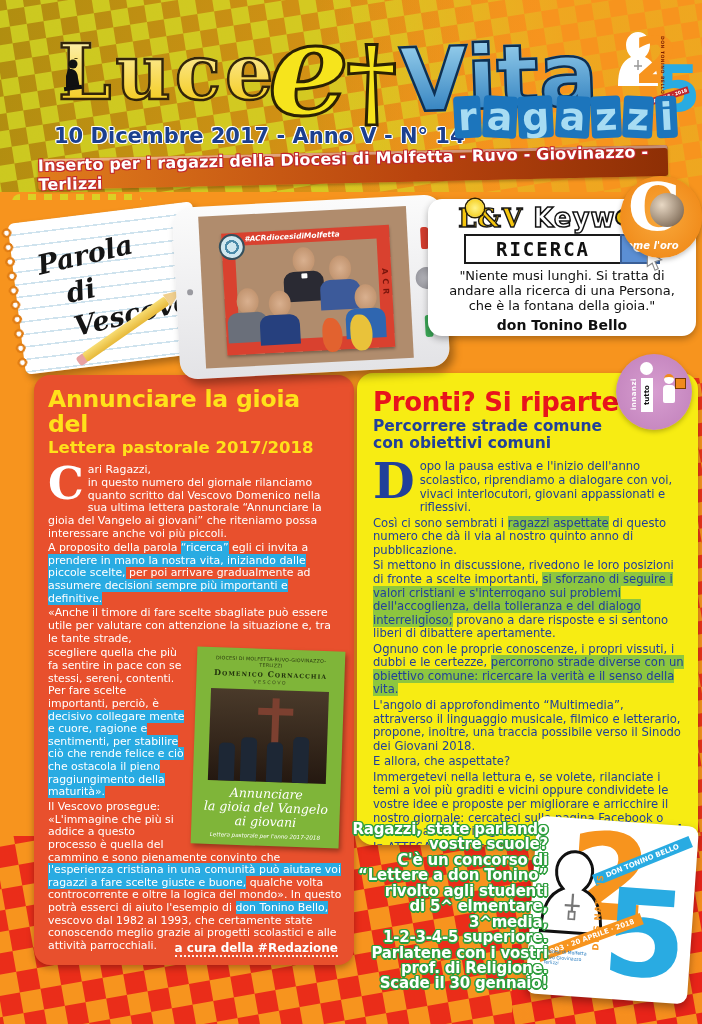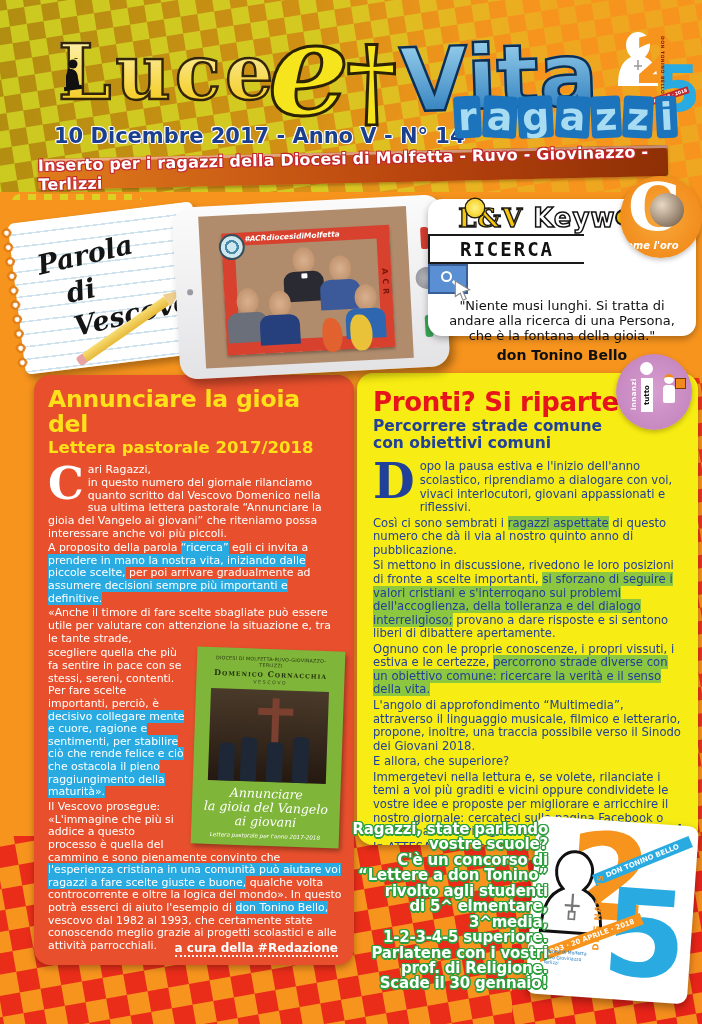--- a/index.html
+++ b/index.html
@@ -101,21 +101,21 @@
   .earbuds { position:absolute; left:398px; top:322px; z-index:2; }
 
   .keyword-card { position:absolute; left:428px; top:199px; width:268px; height:137px; background:#fff;
             border-radius:14px; box-shadow:0 3px 7px rgba(0,0,0,.3); z-index:4; text-align:center; }
   .kw-logo { margin-top:6px; font-weight:bold; font-size:26px; line-height:26px; letter-spacing:1px; }
   .kw-lv { color:#F6C60E; -webkit-text-stroke:1.4px #1a1a1a; font-family:"DejaVu Serif",serif; position:relative; }
   .bulb { position:absolute; left:8px; top:-4px; width:18px; height:18px; background:radial-gradient(#fff48a,#f2c300); border-radius:50%; box-shadow:0 0 0 1.5px #2b2104; }
   .kw-word { color:#fff; -webkit-text-stroke:1.5px #111; font-weight:800; }
   .kw-o { display:inline-block; width:17px; height:17px; background:#141414; border-radius:50%; position:relative; vertical-align:1px; }
   .kw-o::after { content:""; position:absolute; left:2px; top:3px; width:9px; height:11px; background:#F6C60E; border-radius:50%; }
-  .search-row { margin-top:3px; display:flex; justify-content:center; align-items:stretch; position:relative;flex-direction:column; }
+  .search-row { margin-top:3px; display:flex; justify-content:center; align-items:stretch; position:relative; }
   .search-input { width:156px; height:30px; border:2px solid #1a1a1a; border-right:none; font-family:"DejaVu Sans Mono",monospace;
             font-size:19px; font-weight:bold; text-align:center; letter-spacing:2px; color:#111; background:#fff; }
   .search-btn { width:40px; height:30px; background:#5B8FD4; border:2px solid #3a5f96; position:relative; cursor:pointer; }
   .mag { position:absolute; left:11px; top:5px; width:11px; height:11px; border:2.5px solid #fff; border-radius:50%; }
   .mag::after { content:""; position:absolute; left:9px; top:9px; width:7px; height:2.5px; background:#fff; transform:rotate(45deg); }
   .cursor-arrow { position:absolute; right:-8px; top:14px; }
   .kw-quote { margin-top:5px; padding:0 12px; font-size:13px; line-height:1.14; color:#101010; font-weight:500; }
   .kw-author { margin-top:4px; font-size:14px; font-weight:bold; color:#101010; }
 
   .c-badge { position:absolute; left:620px; top:176px; width:82px; height:82px; border-radius:50%;
@@ -362,23 +362,23 @@
 
   <div class="right-card">
     <h1>Pronti? Si riparte!</h1>
     <h2><span>Percorrere strade comune</span><br><span>con obiettivi comuni</span></h2>
     <div class="body-text right-body">
       <span class="dropcap-right">D</span>
       <div>
           <p><span>opo la pausa estiva e l'inizio dell'anno scolastico, riprendiamo a dialogare con voi, vivaci interlocutori, giovani appassionati e riflessivi.</span></p>
           <p><span>Così ci sono sembrati i </span><span class="hl">ragazzi aspettate</span><span> di questo numero che dà il via al nostro quinto anno di pubblicazione.</span></p>
           <p><span>Si mettono in discussione, rivedono le loro posizioni di fronte a scelte importanti, </span><span class="hl">si sforzano di seguire i valori cristiani e s'interrogano sui problemi dell'accoglienza, della tolleranza e del dialogo interreligioso;</span><span> provano a dare risposte e si sentono liberi di dibattere apertamente.</span></p>
-          <p><span>Ognuno con le proprie conoscenze, i propri vissuti, i estiva e le certezze, </span><span class="hl">percorrono strade diverse con un obiettivo comune: ricercare la verità e il senso della vita.</span></p>
+          <p><span>Ognuno con le proprie conoscenze, i propri vissuti, i dubbi e le certezze, </span><span class="hl">percorrono strade diverse con un obiettivo comune: ricercare la verità e il senso della vita.</span></p>
           <p><span>L'angolo di approfondimento “Multimedia”, attraverso il linguaggio musicale, filmico e letterario, propone, inoltre, una traccia possibile verso il Sinodo dei Giovani 2018.</span></p>
-          <p><span>E allora, che superiore?</span></p>
+          <p><span>E allora, che aspettate?</span></p>
           <p><span>Immergetevi nella lettura e, se volete, rilanciate i temi a voi più graditi e vicini oppure condividete le vostre idee e proposte per migliorare e arricchire il nostro giornale: cercateci sulla pagina Facebook o scrivete a luceevita@diocesimolfetta.it .</span></p>
           <p><span>In ATTESA… sereno NATALE!</span></p>
         </div>
     </div>
     <div class="card-footer">
       <div class="dots"></div>
       <span>#MariaRosariaNappi</span>
     </div>
   </div>
 

